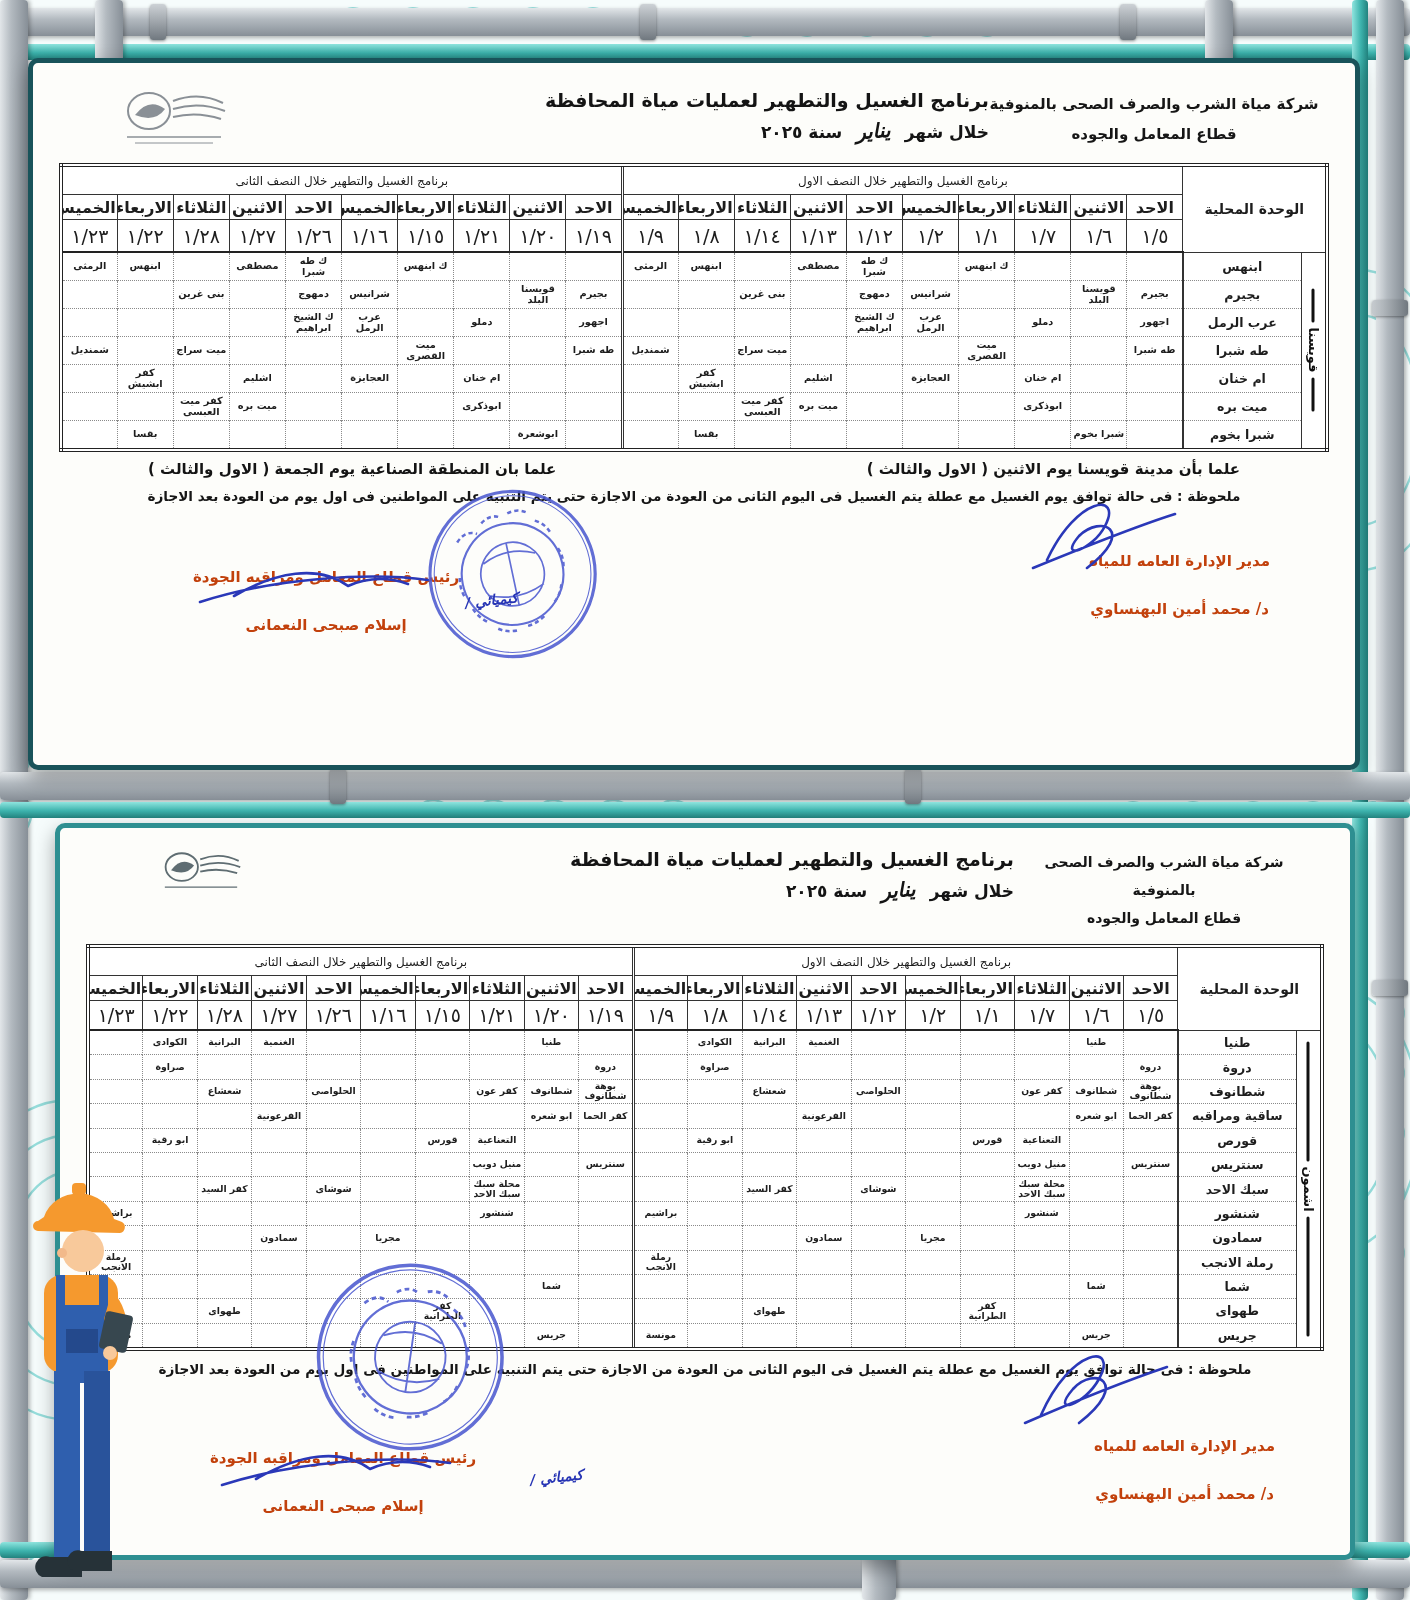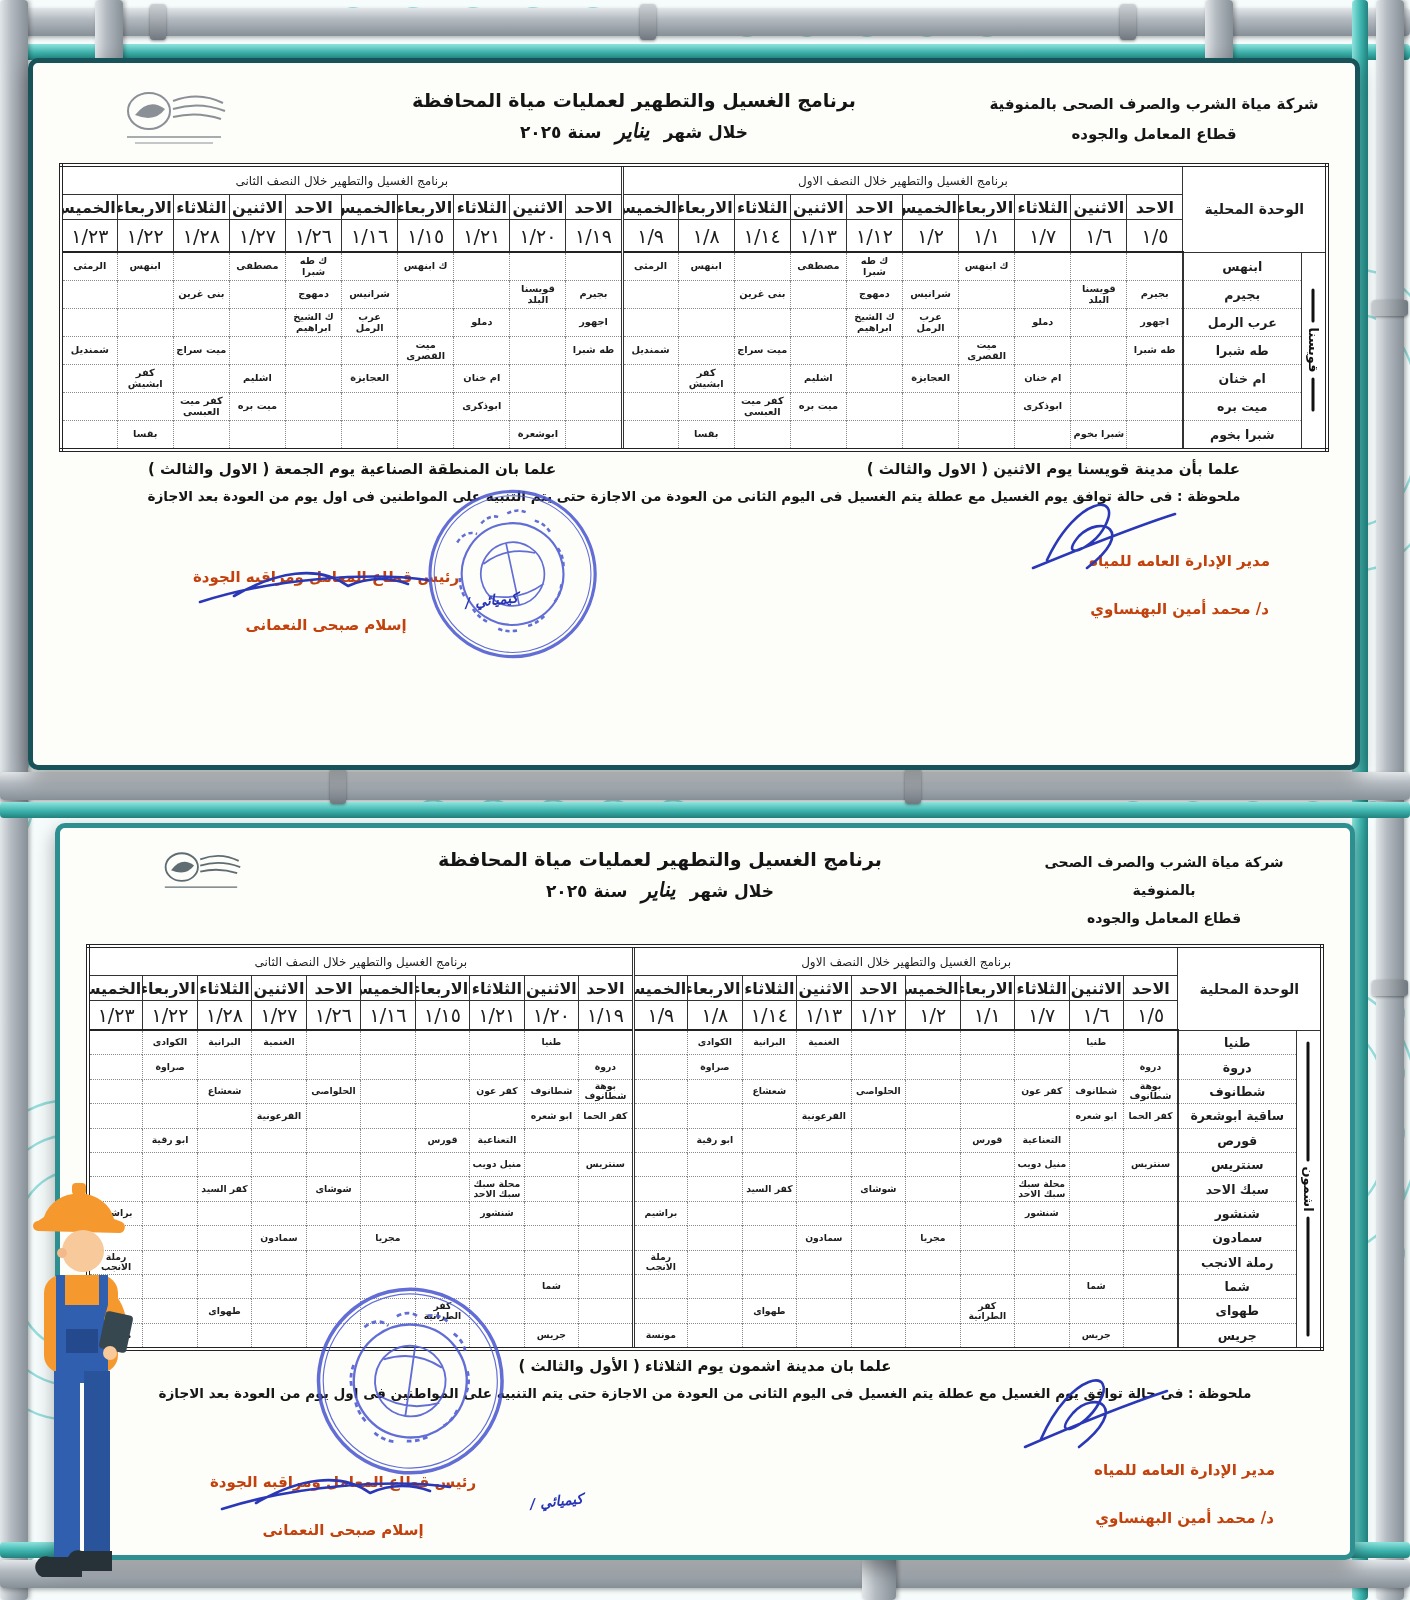--- a/index.html
+++ b/index.html
@@ -16,21 +16,21 @@
   .pipe-teal-h{height:16px;background:linear-gradient(180deg,#8fe4de 0%,#3db3ad 55%,#22827e 100%);}
   .pipe-teal-v{width:16px;background:linear-gradient(90deg,#8fe4de 0%,#3db3ad 55%,#22827e 100%);}
   .flange{position:absolute;z-index:2;background:linear-gradient(180deg,#cdd2d6,#70787f);border-radius:3px;box-shadow:0 1px 3px rgba(0,0,0,.4);}
   .flange-v{background:linear-gradient(90deg,#cdd2d6,#70787f);}
   
   .doc{position:absolute;background:#fdfdfa;z-index:3;box-shadow:0 8px 20px rgba(0,0,0,.35);direction:rtl;}
   .doc1{left:28px;top:58px;width:1322px;height:702px;border:5px solid #19535a;border-radius:10px;}
   .doc2{left:55px;top:823px;width:1290px;height:727px;border:5px solid #2e8f91;border-radius:10px;}
   .doc-header{display:flex;align-items:flex-start;padding:26px 36px 4px;}
   .company{width:330px;text-align:center;font-weight:700;font-size:15px;line-height:2.0;color:#161616;}
-  .titles{flex:1;text-align:center;color:#141414;}
+  .titles{flex:1;color:#141414;}
   .t1{font-size:19px;font-weight:800;}
   .t2{font-size:17px;font-weight:800;margin-top:8px;}
   .hand{display:inline-block;font-style:italic;font-weight:700;font-size:20px;transform:rotate(-4deg);margin:0 14px;}
   .logo{width:210px;display:flex;justify-content:center;align-items:flex-start;}
   .doc2 .doc-header{padding-top:20px;}
   .doc2 .company{width:300px;font-size:14px;}
   
   .tablewrap{padding:8px 26px 0;}
   table.sched{width:100%;border-collapse:collapse;border:4px double #222;table-layout:fixed;background:#fff;}
   .sched th,.sched td{padding:0 1px;text-align:center;vertical-align:middle;color:#1d1d1d;overflow:hidden;}
@@ -606,21 +606,21 @@
             <td class="cell">كفر عون</td>
             <td class="cell"></td>
             <td class="cell"></td>
             <td class="cell">الحلواصى</td>
             <td class="cell"></td>
             <td class="cell">شعشاع</td>
             <td class="cell"></td>
             <td class="cell"></td>
           </tr>
           <tr>
-            <td class="unit">ساقية ابوشعرة</td>
+            <td class="unit">ساقية ومراقبه</td>
             <td class="cell">كفر الحما</td>
             <td class="cell">ابو شعره</td>
             <td class="cell"></td>
             <td class="cell"></td>
             <td class="cell"></td>
             <td class="cell"></td>
             <td class="cell">الفرعونية</td>
             <td class="cell"></td>
             <td class="cell"></td>
             <td class="cell"></td>
@@ -839,23 +839,20 @@
             <td class="cell"></td>
             <td class="cell"></td>
             <td class="cell"></td>
             <td class="cell"></td>
             <td class="cell">مونسة</td>
           </tr>
         </tbody>
       </table>
     </div>
 
-  <div class="notes">
-    <div class="note">علما بان مدينة اشمون يوم الثلاثاء ( الأول والثالث )</div>
-  </div>
   <div class="remark">ملحوظة : فى حالة توافق يوم الغسيل مع عطلة يتم الغسيل فى اليوم الثانى من العودة من الاجازة حتى يتم التنبيه على المواطنين فى اول يوم من العودة بعد الاجازة</div>
 
   <div class="sigs">
     <div class="sig-block sig-right">
       <div>مدير الإدارة العامه للمياه</div>
       <div class="sig-name">د/ محمد أمين البهنساوي</div>
     </div>
     <svg class="scr" style="right:175px;top:-38px;" width="160" height="100" viewBox="0 0 160 100">
       <path d="M26 76 C 56 8, 104 4, 84 40 C 70 66, 34 78, 58 50 C 80 26, 116 44, 64 84 M 10 84 C 56 64, 116 40, 152 28" stroke="#2a38b8" stroke-width="2.6" fill="none" stroke-linecap="round"></path>
     </svg>

